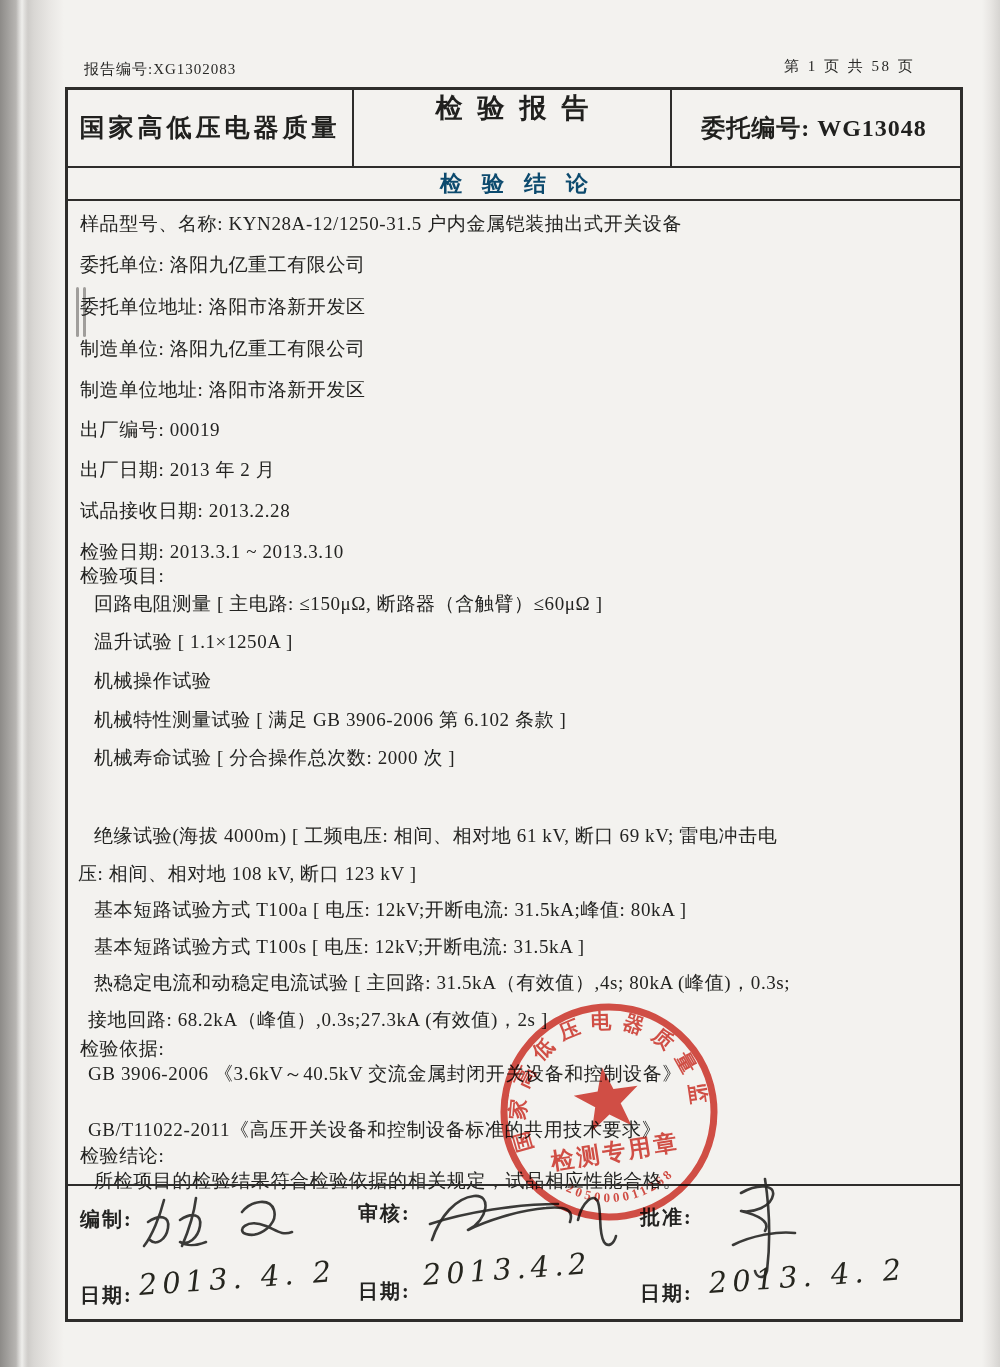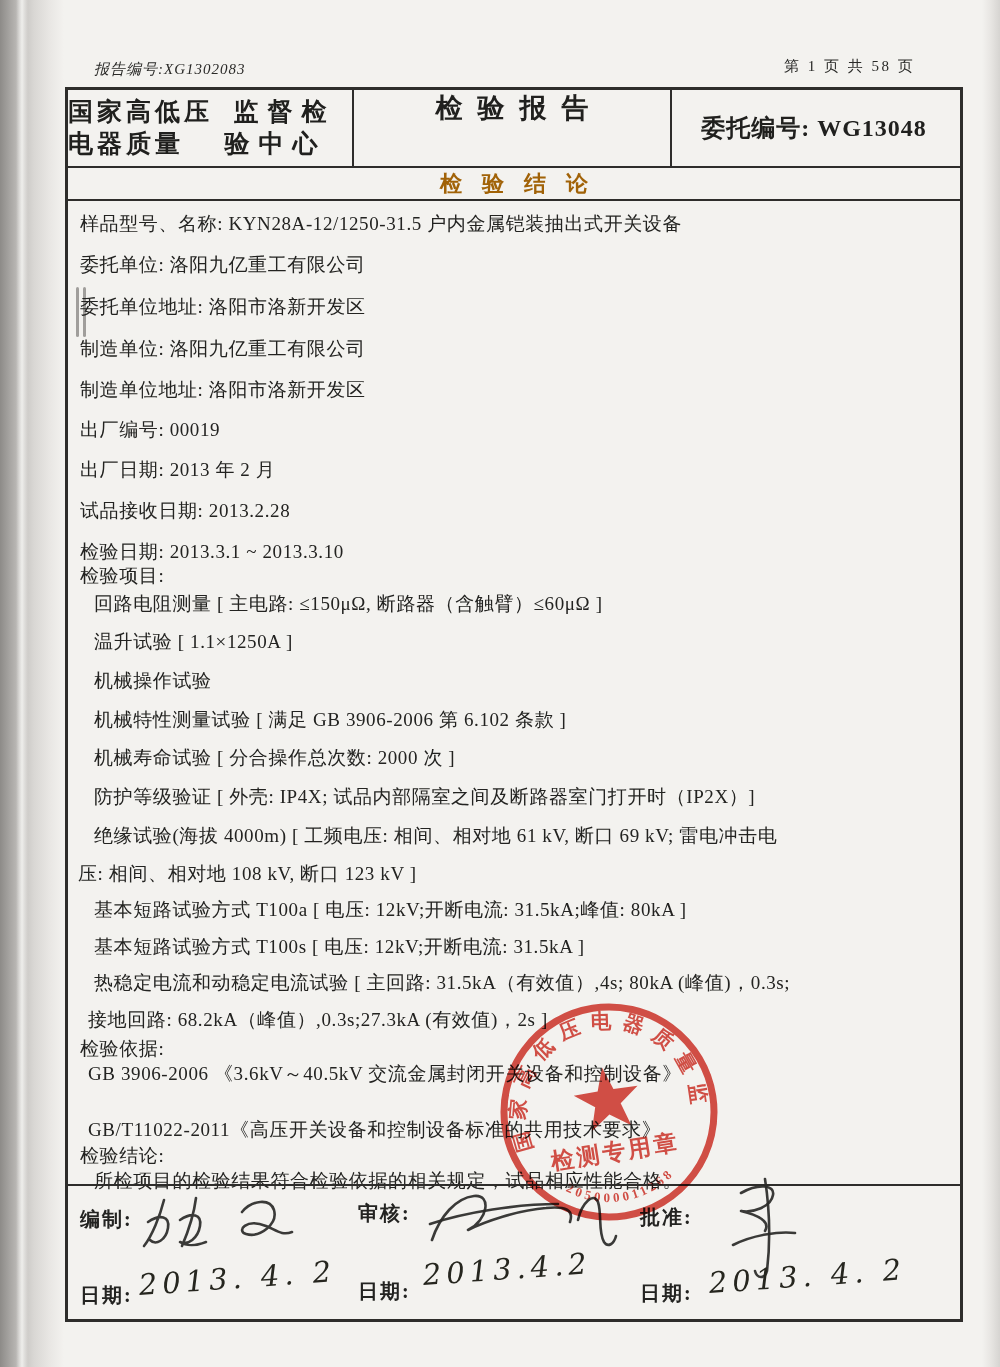--- a/index.html
+++ b/index.html
@@ -21,21 +21,21 @@
   .edge-right {
     position:absolute; right:0; top:0; bottom:0; width:18px; z-index:1;
     background:linear-gradient(270deg,#d6d4d1 0,#e7e5e2 9px,rgba(243,242,239,0) 18px);
   }
   .binder-mark { position:absolute; left:76px; top:287px; width:14px; height:50px; z-index:2; }
   .binder-mark i { position:absolute; top:0; bottom:0; width:3px; background:#a09e9b; border-radius:2px; }
   .binder-mark i:first-child { left:0; }
   .binder-mark i:last-child { left:7px; }
 
   .top-meta { position:absolute; font-size:15px; letter-spacing:1px; color:#2a2a28; z-index:3; white-space:nowrap; }
-  .report-no { left:94px; top:60px;font-style:italic; }
+  .report-no { left:84px; top:60px; }
   .page-info { left:784px; top:57px; letter-spacing:2.5px; }
 
   
   .tbl {
     position:absolute; left:65px; top:87px; width:892px; height:1229px; z-index:3;
     border:3px solid #2e2d2b;
   }
   .vline { position:absolute; top:0; width:2px; height:76px; background:#2e2d2b; }
   .v1 { left:284px; } .v2 { left:602px; }
   .hline { position:absolute; left:0; right:0; height:2px; background:#2e2d2b; }
@@ -53,21 +53,21 @@
     font-size:27px; font-weight:600; letter-spacing:15px; text-indent:15px; color:#20201e;
   }
   .cell-comm {
     position:absolute; left:604px; top:0; width:284px; height:76px;
     display:flex; justify-content:center; align-items:center;
     font-size:24px; font-weight:600; letter-spacing:1px; color:#20201e; white-space:nowrap;
   }
   .row-sub {
     position:absolute; left:0; top:78px; width:100%; height:31px;
     display:flex; justify-content:center; align-items:center;
-    font-size:22px; font-weight:600; letter-spacing:20px; text-indent:20px; color:#a16207;
+    font-size:22px; font-weight:600; letter-spacing:20px; text-indent:20px; color:#0c4a6e;
   }
 
   .bl { position:absolute; font-size:19px; letter-spacing:0.6px; white-space:nowrap; color:#232321; }
   .lx { left:12px; } .ind { left:26px; } .cont { left:10px; } .ind2 { left:20px; }
 
   .foot-label { position:absolute; font-size:20px; font-weight:700; letter-spacing:2px; color:#232321; white-space:nowrap; }
   .handwrite {
     position:absolute; font-family:"DejaVu Serif",serif; font-style:italic;
     font-size:29px; letter-spacing:5px; color:#26261f; white-space:nowrap;
     transform:rotate(-4deg); transform-origin:left bottom;
@@ -94,21 +94,20 @@
       <i></i>
     </div>
 
   <div class="top-meta report-no">报告编号:XG1302083</div>
   <div class="top-meta page-info">第 1 页 共 58 页</div>
 
   <div class="tbl">
 
     <div class="cell-org">
       <span>国家高低压电器质量</span>
-      <span class="l2">监督检验中心</span>
     </div>
     <div class="cell-title">
       <span>检验报告</span>
     </div>
     <div class="cell-comm">
       <span>委托编号: WG13048</span>
     </div>
     <div class="vline v1"></div>
     <div class="vline v2"></div>
     <div class="hline h1"></div>
@@ -124,21 +123,20 @@
     <div class="bl lx" style="top:327px">出厂编号: 00019</div>
     <div class="bl lx" style="top:367px">出厂日期: 2013 年 2 月</div>
     <div class="bl lx" style="top:408px">试品接收日期: 2013.2.28</div>
     <div class="bl lx" style="top:449px">检验日期: 2013.3.1 ~ 2013.3.10</div>
     <div class="bl lx" style="top:473px">检验项目:</div>
     <div class="bl ind" style="top:501px">回路电阻测量 [ 主电路: ≤150μΩ, 断路器（含触臂）≤60μΩ ]</div>
     <div class="bl ind" style="top:539px">温升试验 [ 1.1×1250A ]</div>
     <div class="bl ind" style="top:578px">机械操作试验</div>
     <div class="bl ind" style="top:617px">机械特性测量试验 [ 满足 GB 3906-2006 第 6.102 条款 ]</div>
     <div class="bl ind" style="top:655px">机械寿命试验 [ 分合操作总次数: 2000 次 ]</div>
-    <div class="bl ind" style="top:694px">防护等级验证 [ 外壳: IP4X; 试品内部隔室之间及断路器室门打开时（IP2X）]</div>
     <div class="bl ind" style="top:733px">绝缘试验(海拔 4000m) [ 工频电压: 相间、相对地 61 kV, 断口 69 kV; 雷电冲击电</div>
     <div class="bl cont" style="top:771px">压: 相间、相对地 108 kV, 断口 123 kV ]</div>
     <div class="bl ind" style="top:807px">基本短路试验方式 T100a [ 电压: 12kV;开断电流: 31.5kA;峰值: 80kA ]</div>
     <div class="bl ind" style="top:844px">基本短路试验方式 T100s [ 电压: 12kV;开断电流: 31.5kA ]</div>
     <div class="bl ind" style="top:880px">热稳定电流和动稳定电流试验 [ 主回路: 31.5kA（有效值）,4s; 80kA (峰值)，0.3s;</div>
     <div class="bl ind2" style="top:917px">接地回路: 68.2kA（峰值）,0.3s;27.3kA (有效值)，2s ]</div>
     <div class="bl lx" style="top:946px">检验依据:</div>
     <div class="bl ind2" style="top:971px">GB 3906-2006 《3.6kV～40.5kV 交流金属封闭开关设备和控制设备》</div>
     <div class="bl ind2" style="top:1027px">GB/T11022-2011《高压开关设备和控制设备标准的共用技术要求》</div>
     <div class="bl lx" style="top:1053px">检验结论:</div>

